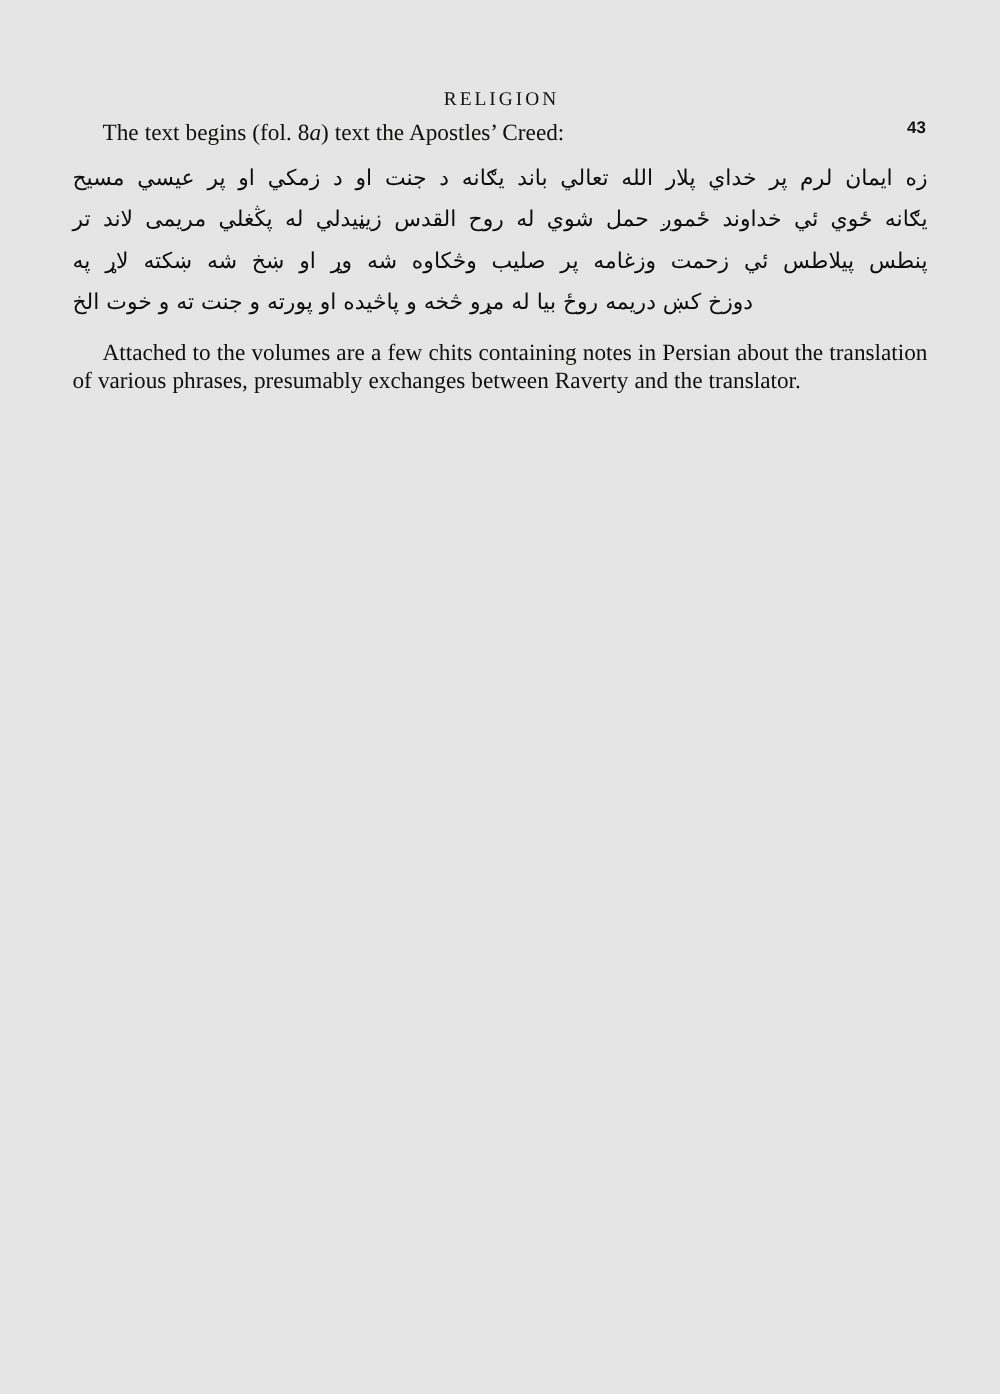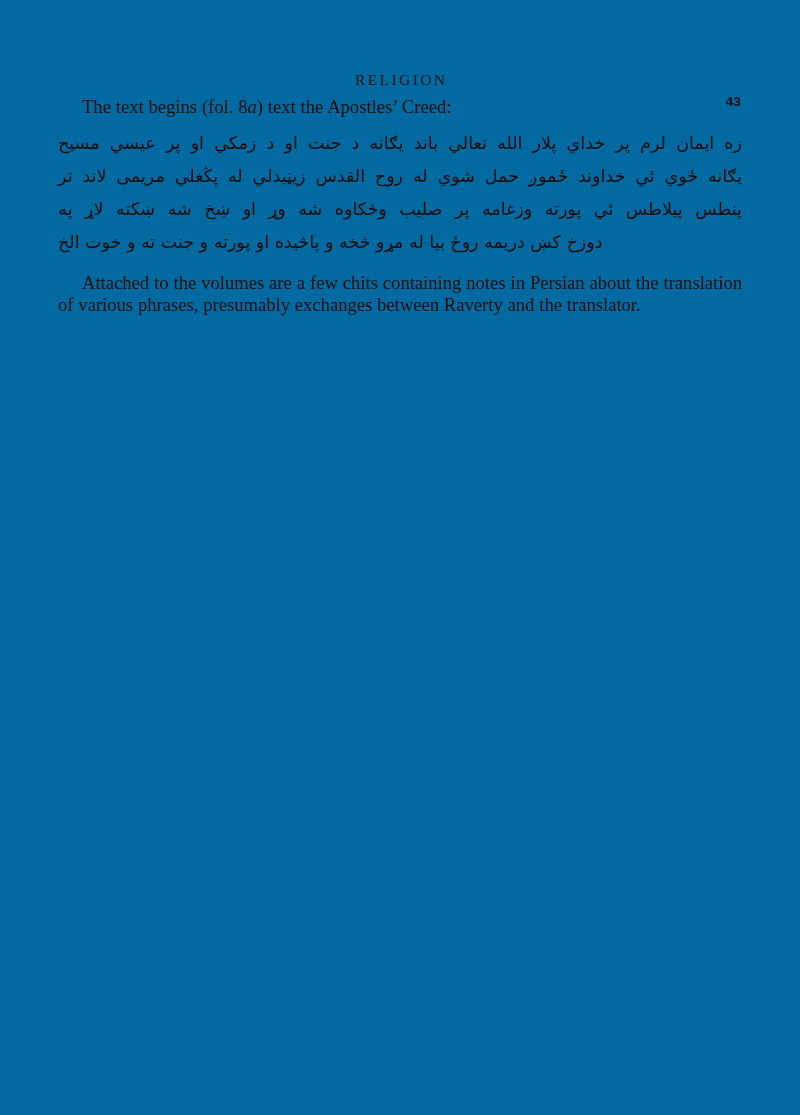--- a/index.html
+++ b/index.html
@@ -13,21 +13,21 @@
     position: relative;
     overflow: hidden;
     font-family: "Liberation Serif", "DejaVu Serif", serif;
     color: #100f0d;
     -webkit-font-smoothing: antialiased;
   }
 
   .page {
     position: absolute;
     inset: 0;
-    background: #0369a1;
+    background: #e5e5e5;
   }
 
   
   .running-head {
     position: absolute;
     left: 0;
     right: 0;
     top: 70px;
     height: 22px;
   }
@@ -130,21 +130,21 @@
     <div class="folio">43</div>
   </div>
 
   <div class="textblock">
 
     <p class="para lead"><span>The text begins (fol. 8</span><span class="ital">a</span><span>) text the Apostles’ Creed:</span></p>
 
     <div class="pashto-block">
       <div class="pashto-line stretched">زه ايمان لرم پر خداي پلار الله تعالي باند يګانه د جنت او د زمکي او پر عيسي مسيح</div>
       <div class="pashto-line stretched">يګانه ځوي ئي خداوند ځموږ حمل شوي له روح القدس زيڼيدلي له پڭغلي مريمى لاند تر</div>
-      <div class="pashto-line stretched">پنطس پيلاطس ئي پورته وزغامه پر صليب وڅکاوه شه وړ او ښخ شه ښکته لاړ په</div>
+      <div class="pashto-line stretched">پنطس پيلاطس ئي زحمت وزغامه پر صليب وڅکاوه شه وړ او ښخ شه ښکته لاړ په</div>
       <div class="pashto-line">دوزخ کښ دريمه روځ بيا له مړو څخه و پاڅيده او پورته و جنت ته و خوت الخ</div>
     </div>
 
     <div class="para-gap"></div>
 
     <p class="para lead" style="text-align: justify; white-space: normal;">Attached to the volumes are a few chits containing notes in Persian about the translation of various phrases, presumably exchanges between Raverty and the translator.</p>
 
   </div>
 
   <div class="page-body-blank"></div>

